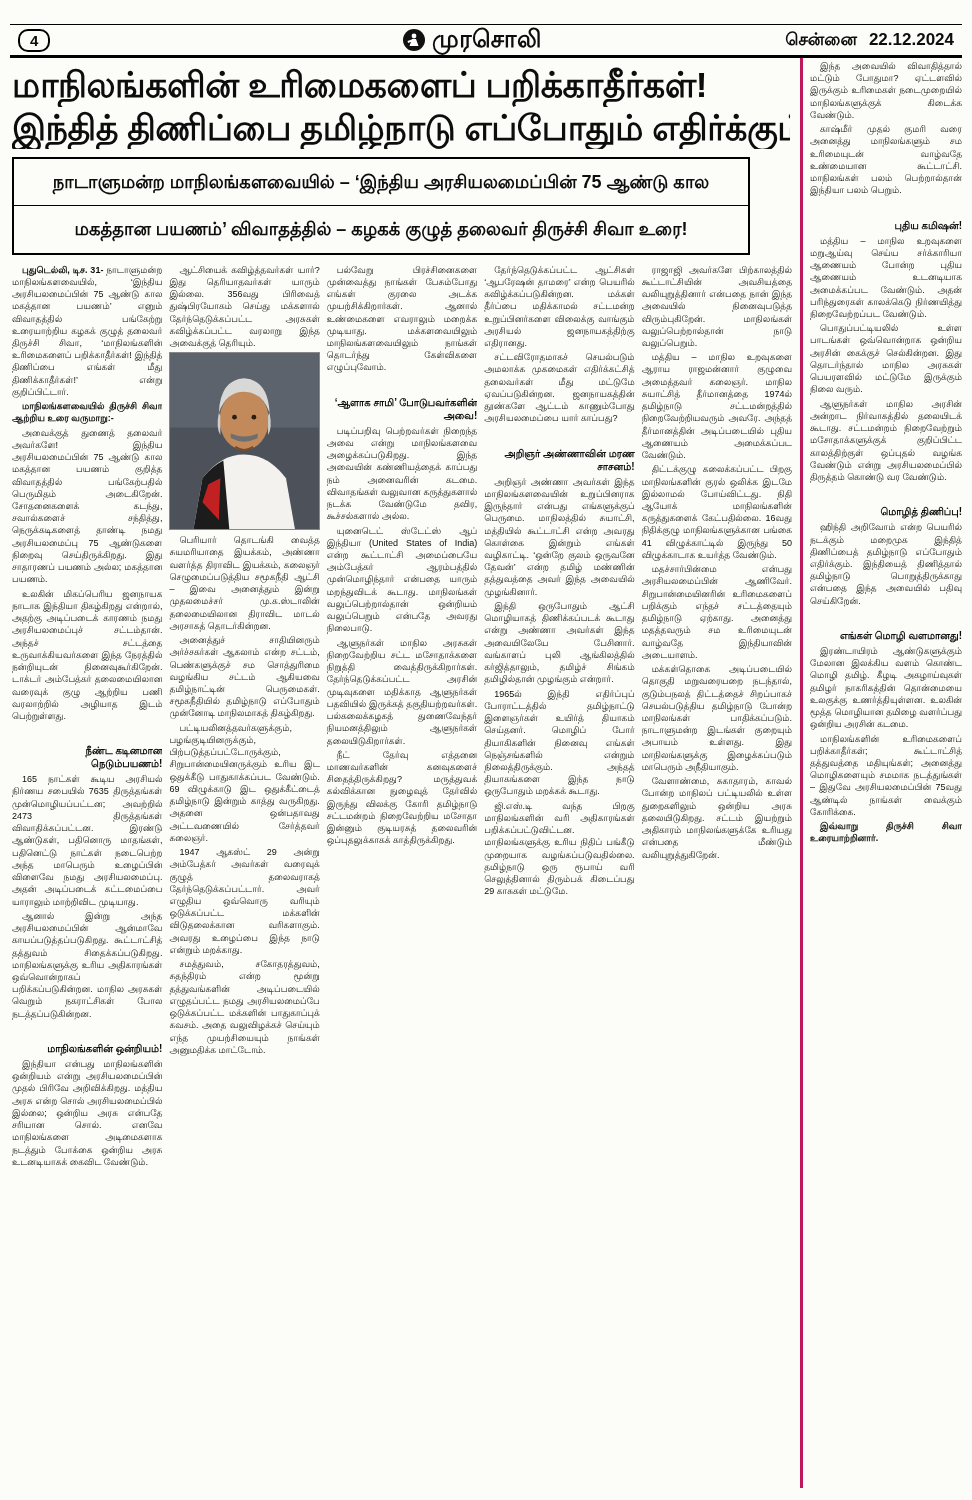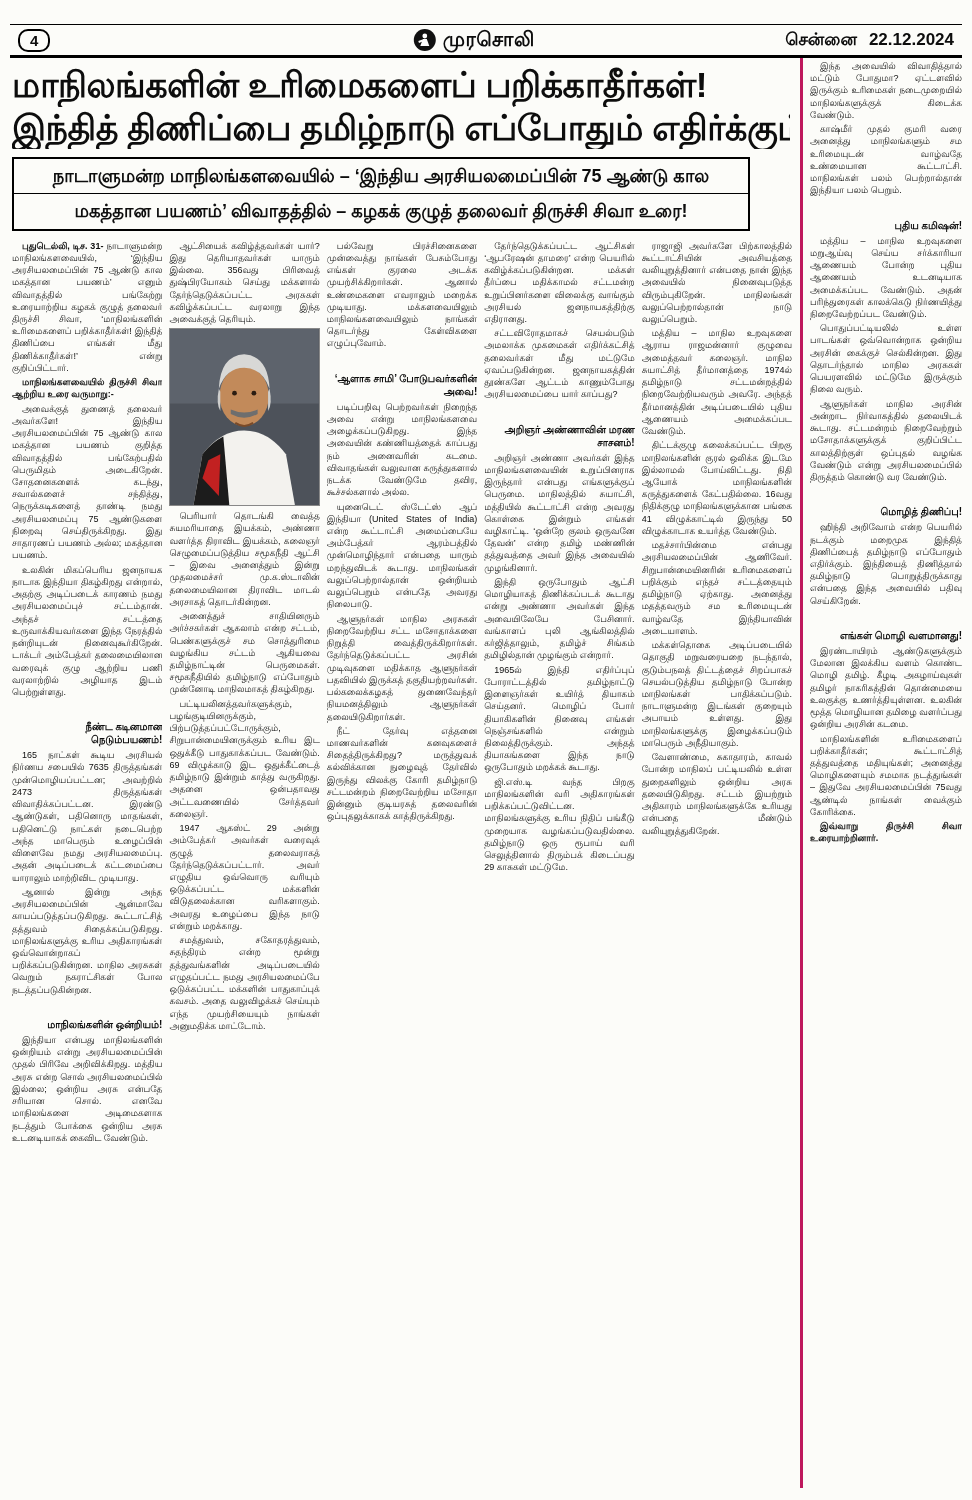--- a/index.html
+++ b/index.html
@@ -15,41 +15,41 @@
     display: flex; align-items: center; justify-content: space-between;
     border-top: 1.5px solid #000; border-bottom: 3px solid #000;
     padding: 3px 8px; height: 34px;
   }
   .page-num {
     border: 2px solid #000; border-radius: 10px; font-weight: bold;
     font-size: 15px; padding: 0 10px; line-height: 19px;
   }
   .brand { display: flex; align-items: center; gap: 6px; position: absolute; left: 50%; transform: translateX(-60%); }
   .brand .logo svg { display: block; }
-  .brand-name { font-weight: bold; font-size: 20px; letter-spacing: 0.5px; }
+  .brand-name { font-weight: bold; font-size: 24px; letter-spacing: 0.5px; }
   .edition { display: flex; align-items: baseline; gap: 12px; font-weight: bold; font-size: 17px; }
   
   .content { display: flex; gap: 8px; height: 1430px; }
   .left-region { width: 782px; flex: none; }
   .right-rail {
     flex: 1; border-left: 3px solid #be185d; padding: 2px 0 0 7px;
     height: 1430px; overflow: hidden;
   }
   
   .headline { padding: 6px 2px 4px 2px; }
   .headline .hl {
     display: block; font-weight: 900; font-size: 35px; line-height: 1.22;
     letter-spacing: -0.5px; white-space: nowrap; overflow: hidden;
   }
   
   .subhead-box {
     border: 2.5px solid #000; margin: 4px 42px 7px 2px;
     text-align: center; font-weight: bold;
   }
-  .subhead-box .sh { font-size: 18px; line-height: 1.45; padding: 4px 6px; text-align: center; }
+  .subhead-box .sh { font-size: 18px; line-height: 1.45; padding: 10px 6px; text-align: center; }
   .subhead-box .sh + .sh { border-top: 1.5px solid #000; }
   
   .columns {
     display: flex; gap: 7px; height: 1252px; overflow: hidden; padding: 2px 0 0 2px;
   }
   .col { flex: 1; overflow: hidden; }
   .para {
     font-size: 9px; line-height: 1.36; text-align: justify;
     text-indent: 10px; margin-bottom: 2px; overflow-wrap: break-word;
   }

